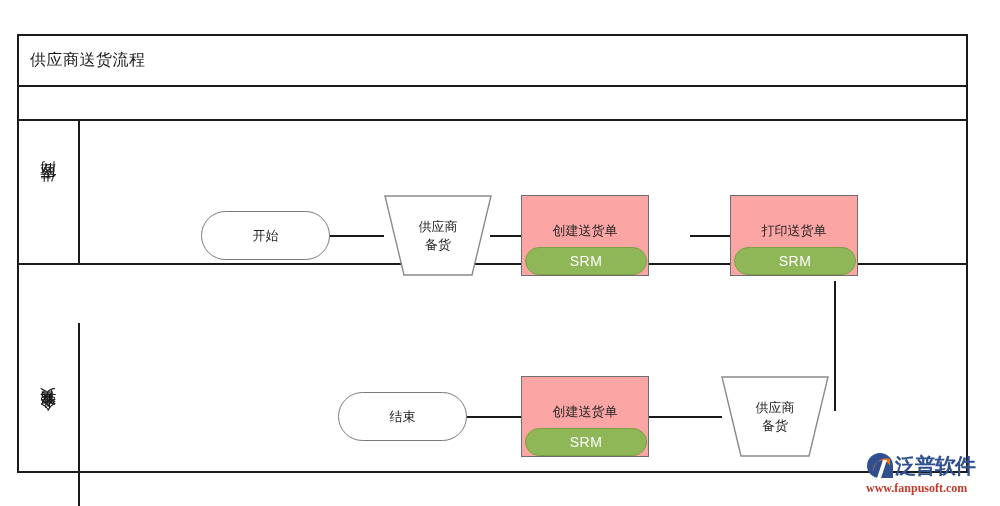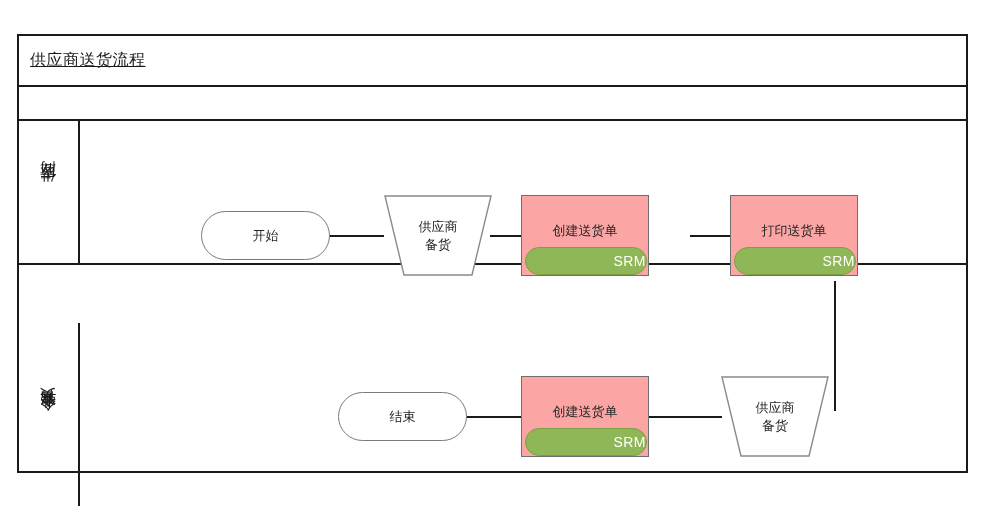--- a/index.html
+++ b/index.html
@@ -44,21 +44,20 @@
     box-sizing: border-box;
     display: flex;
     align-items: center;
   }
   .title-text {
     margin-left: 11px;
     font-size: 16px;
     color: #1a1a1a;
     letter-spacing: 0.5px;
     white-space: nowrap;
-    text-decoration: underline;
   }
 
   
   .header-band {
     position: absolute;
     left: 0;
     top: 51px;
     width: 100%;
     height: 34px;
     border-bottom: 2px solid #1a1a1a;
@@ -170,21 +169,21 @@
   
   .badge {
     position: absolute;
     border-radius: 999px;
     background: #8fb757;
     border: 1px solid #7ba143;
     color: #ffffff;
     font-size: 14px;
     display: flex;
     align-items: center;
-    justify-content: flex-end;
+    justify-content: center;
     letter-spacing: 0.5px;
   }
 
   
   .connector {
     position: absolute;
     background: #1a1a1a;
   }
   .conn-h { height: 2px; }
   .conn-v { width: 2px; }
@@ -317,14 +316,27 @@
               <span>备货</span>
             </div>
           </div>
 
         </div>
       </div>
 
     </div>
   </div>
 
+  <div class="logo">
+    <div class="logo-row">
+      <div class="logo-mark">
+        <svg width="28" height="26" viewBox="0 0 28 26">
+          <path d="M1 13 A13 13 0 0 1 27 13 L27 25 L14 25 A13 12 0 0 1 1 13 Z" fill="#2f4f8f"></path>
+          <path d="M8 19 A8 8 0 0 1 24 13 L24 6 A12 12 0 0 0 8 19 Z" fill="#e8762c"></path>
+          <path d="M11 25 L17 7 L21 7 L15 25 Z" fill="#ffffff"></path>
+        </svg>
+      </div>
+      <div class="logo-word">泛普软件</div>
+    </div>
+    <div class="logo-url">www.fanpusoft.com</div>
+  </div>
 
 </div>
 
 </body></html>

